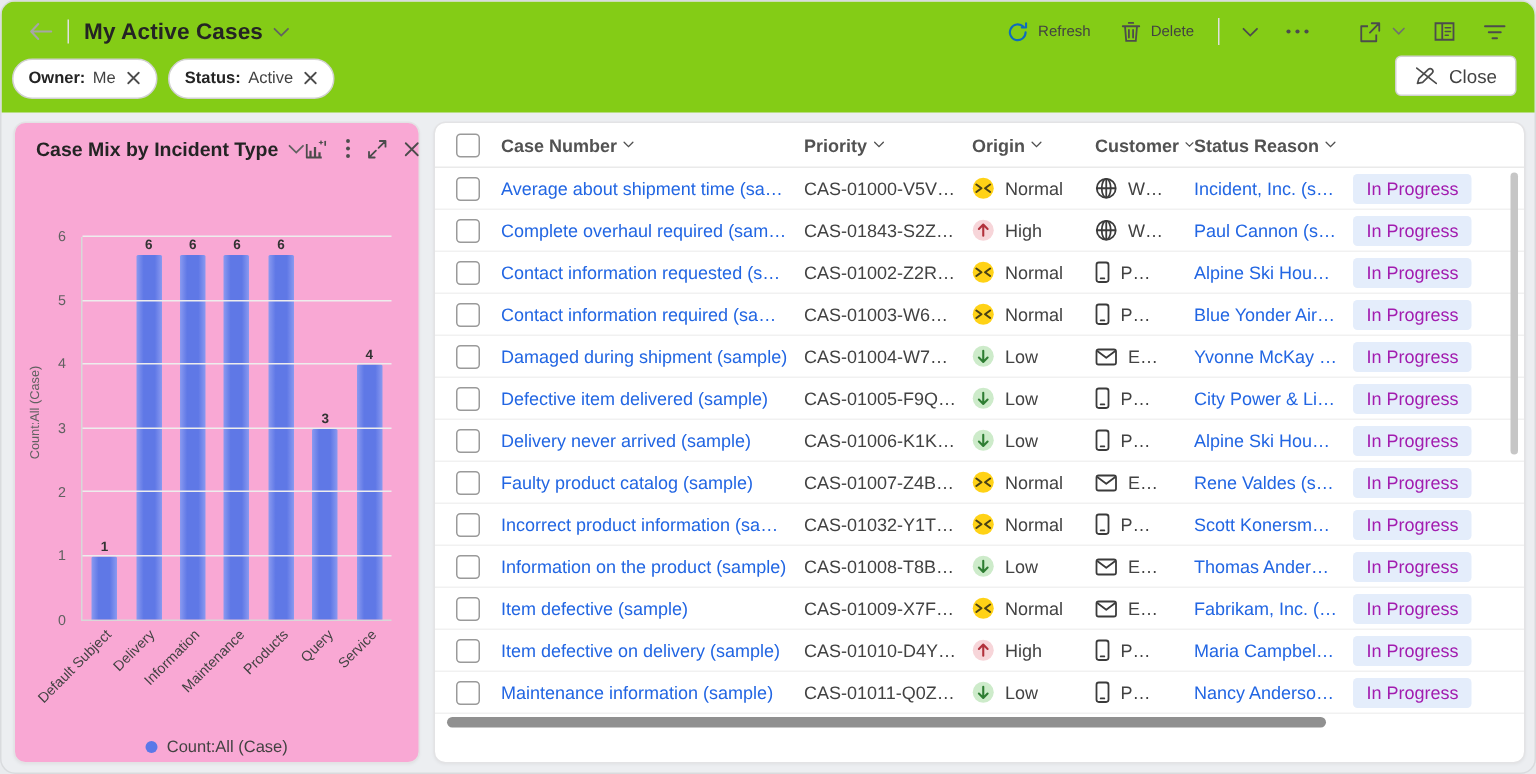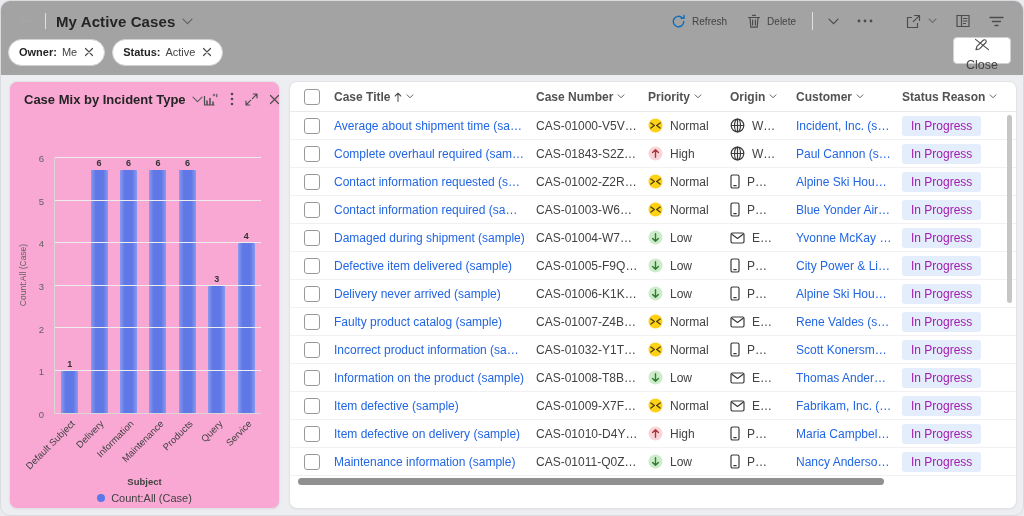--- a/index.html
+++ b/index.html
@@ -1,39 +1,39 @@
 <!DOCTYPE html>
 <html><head>
 <meta charset="utf-8">
 <style>
   * { margin:0; padding:0; box-sizing:border-box; }
   html,body { width:1024px; height:516px; font-family:"Liberation Sans", sans-serif; background:#e9ebee; overflow:hidden; }
   .stage { position:relative; width:1024px; height:516px; background:#eceef1; border:1px solid #d9dbde; border-radius:10px; overflow:hidden; }
 
   
-  .topbar { position:absolute; left:0; top:0; width:1024px; height:74px; background:#a3a3a3; }
+  .topbar { position:absolute; left:0; top:0; width:1024px; height:74px; background:#84cc16; }
   .title-row { position:absolute; left:0; top:6px; width:1024px; height:28px; display:flex; align-items:center; }
   .back-btn { margin-left:18px; display:flex; align-items:center; cursor:pointer; }
   .vdiv { width:1px; height:16px; background:#e0e0e0; margin:0 10px; }
   .page-title { font-size:15px; font-weight:700; color:#242424; letter-spacing:.1px; }
   .title-chev { margin-left:7px; display:flex; }
   .toolbar { position:absolute; right:14px; top:6px; height:28px; display:flex; align-items:center; gap:4px; }
   .tb-btn { display:flex; align-items:center; gap:6px; font-size:10px; color:#424242; padding:4px 8px; border-radius:4px; cursor:pointer; }
   .tb-icon-btn { padding:4px 7px; }
   .tb-div { width:1px; height:18px; background:#e0e0e0; margin:0 4px; }
 
   
   .ask-row { position:absolute; left:0; top:36px; width:1024px; height:30px; display:flex; align-items:center; }
   .ask-input { position:relative; margin-left:18px; width:460px; height:27px; border:1px solid #d1d1d1; border-radius:4px; background:#fff; display:flex; align-items:center; }
   .ask-input .ph { font-size:12.5px; color:#707070; margin-left:6px; }
   .ask-icon { margin-left:9px; display:flex; }
   .chip { display:flex; align-items:center; gap:5px; height:27px; padding:0 10px; border:1px solid #d1d1d1; border-radius:14px; background:#fff; margin-left:7px; font-size:11px; color:#424242; }
   .chip b { font-weight:700; color:#242424; }
   .chip .x { display:flex; cursor:pointer; margin-left:2px; }
-  .close-btn { position:absolute; right:14px; top:0; height:27px; display:flex; align-items:center; gap:7px; padding:0 12px; border:1px solid #d1d1d1; border-radius:4px; background:#fff; font-size:12.5px; color:#424242; cursor:pointer;flex-direction:column; }
+  .close-btn { position:absolute; right:14px; top:0; height:27px; display:flex; align-items:center; gap:7px; padding:0 12px; border:1px solid #d1d1d1; border-radius:4px; background:#fff; font-size:12.5px; color:#424242; cursor:pointer; }
 
   
   .chart-card { position:absolute; left:8px; top:80px; width:271px; height:428px; background:#f9a8d4; border:1px solid #e3e3e5; border-radius:8px; box-shadow:0 1px 2px rgba(0,0,0,.04); }
   .chart-head { position:absolute; left:0; top:0; width:100%; height:34px; display:flex; align-items:center; padding:0 10px 0 14px; }
   .chart-title { font-size:13px; font-weight:700; color:#242424; white-space:nowrap; }
   .chart-head .chev { margin-left:6px; display:flex; }
   .chart-head-icons { margin-left:auto; display:flex; align-items:center; gap:11px; }
   .chip-ic { display:flex; cursor:pointer; }
 
   .plot { position:absolute; left:44px; top:76px; right:18px; height:256px; border-left:1px solid #d8d8d8; border-bottom:1px solid #d8d8d8; }
@@ -264,41 +264,31 @@
       </div>
     <div class="cats">
         <span class="cat-label" style="left: calc(7.14286% - 88px);">Default Subject</span>
         <span class="cat-label" style="left: calc(21.4286% - 88px);">Delivery</span>
         <span class="cat-label" style="left: calc(35.7143% - 88px);">Information</span>
         <span class="cat-label" style="left: calc(50% - 88px);">Maintenance</span>
         <span class="cat-label" style="left: calc(64.2857% - 88px);">Products</span>
         <span class="cat-label" style="left: calc(78.5714% - 88px);">Query</span>
         <span class="cat-label" style="left: calc(92.8571% - 88px);">Service</span>
       </div>
-    <div class="x-axis-title">Subject</div>
     <div class="legend">
       <span class="legend-dot"></span>
       <span>Count:All (Case)</span>
     </div>
   </div>
 
   <div class="table-card">
     <div class="tgrid thead">
       <div>
           <div class="cb"></div>
         </div>
-      <div class="th">
-        <span>Case Title</span>
-        <svg width="8" height="10" viewBox="0 0 8 10">
-            <path d="M4 9.5V1.5M1.2 4L4 1.2 6.8 4" fill="none" stroke="#525252" stroke-width="1.1" stroke-linecap="round" stroke-linejoin="round"></path>
-          </svg>
-        <svg width="8" height="5" viewBox="0 0 9 6">
-            <path d="M1 1l3.5 3.5L8 1" stroke="#525252" stroke-width="1.1" fill="none" stroke-linecap="round"></path>
-          </svg>
-      </div>
       <div class="th">
         <span>Case Number</span>
         <svg width="8" height="5" viewBox="0 0 9 6">
             <path d="M1 1l3.5 3.5L8 1" stroke="#525252" stroke-width="1.1" fill="none" stroke-linecap="round"></path>
           </svg>
       </div>
       <div class="th">
         <span>Priority</span>
         <svg width="8" height="5" viewBox="0 0 9 6">
             <path d="M1 1l3.5 3.5L8 1" stroke="#525252" stroke-width="1.1" fill="none" stroke-linecap="round"></path>

